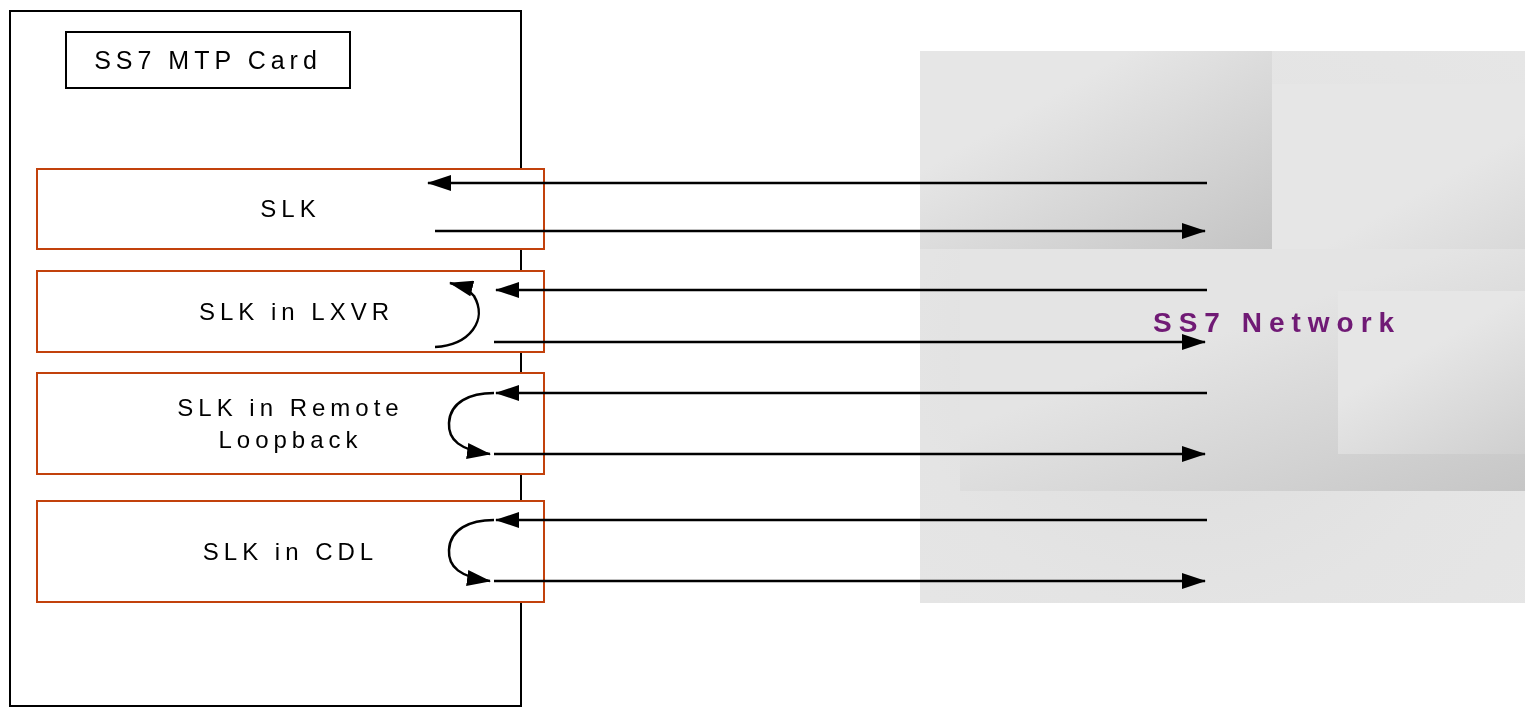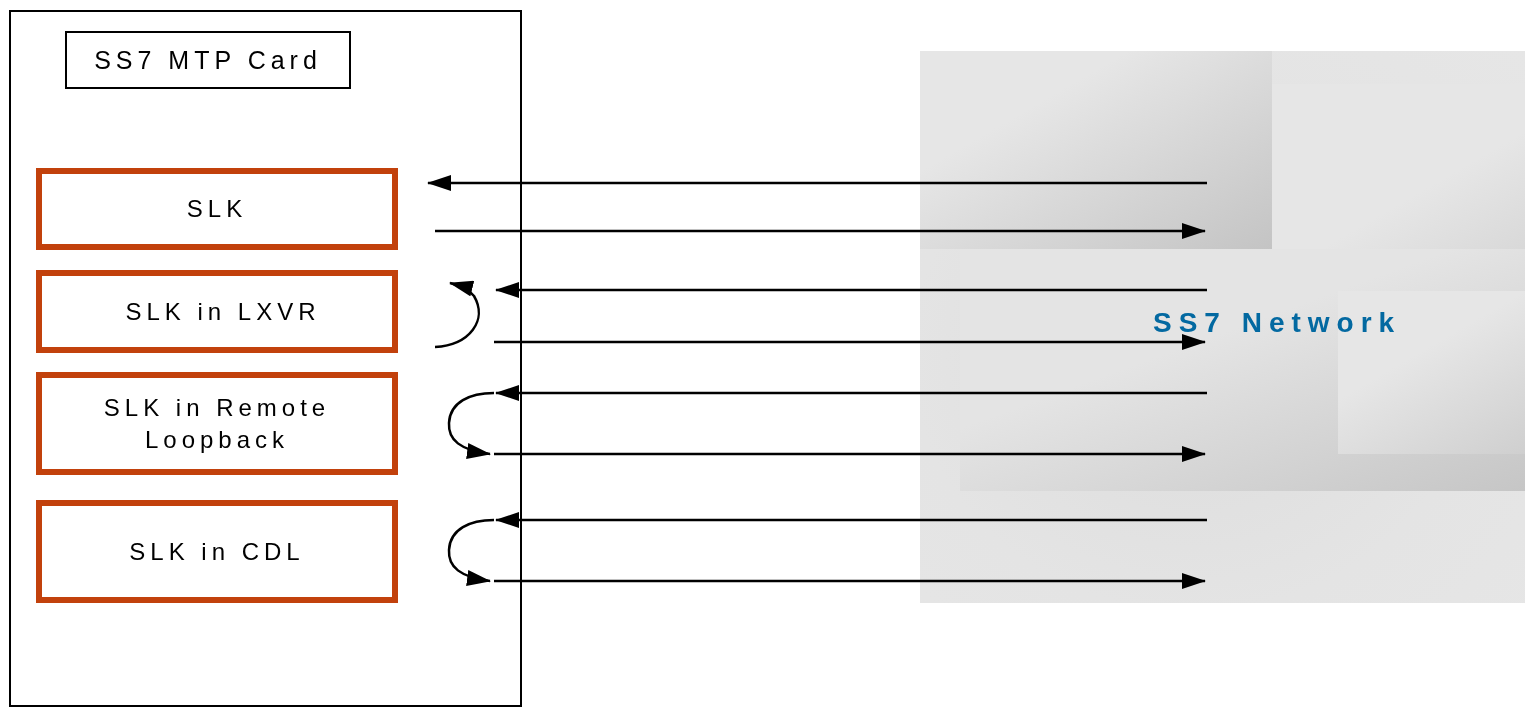--- a/index.html
+++ b/index.html
@@ -3,27 +3,27 @@
 <meta charset="utf-8">
 <style>
   html, body { margin:0; padding:0; background:#ffffff; }
   body { width:1525px; height:717px; position:relative; overflow:hidden;
          font-family:"Liberation Sans", sans-serif; }
   .abs { position:absolute; box-sizing:border-box; }
   .card { left:9px; top:10px; width:513px; height:697px; border:2px solid #000; background:#fff; }
   .title-box { left:65px; top:31px; width:286px; height:58px; border:2px solid #000; background:#fff;
                display:flex; align-items:center; justify-content:center;
                font-size:25px; letter-spacing:5px; color:#000; }
-  .slk { left:36px; width:362px; border:6px solid #c2410c; background:#fff;
+  .slk { left:36px; width:509px; border:2px solid #c2410c; background:#fff;
          display:flex; align-items:center; justify-content:center; text-align:center;
          font-size:24px; letter-spacing:5px; line-height:32px; color:#000; }
   .network { left:920px; top:51px; width:605px; height:552px; overflow:hidden;
              background:radial-gradient(ellipse at 45% 55%, #dcdcdc 0%, #e4e4e4 60%, #e6e6e6 100%); }
   .tile { position:absolute; }
-  .net-label { left:1153px; top:307px; font-size:28px; font-weight:bold; letter-spacing:7px; color:#0369a1; white-space:nowrap; }
+  .net-label { left:1153px; top:307px; font-size:28px; font-weight:bold; letter-spacing:7px; color:#701a75; white-space:nowrap; }
   svg.overlay { position:absolute; left:0; top:0; pointer-events:none; }
 </style>
 </head>
 <body>
 
 <div class="abs network">
   <div class="tile" style="left:0;top:0;width:352px;height:198px;background:linear-gradient(150deg,#e6e6e6 30%,#c4c4c4 100%);"></div>
   <div class="tile" style="left:352px;top:33px;width:253px;height:406px;background:linear-gradient(150deg,#e6e6e6 35%,#bdbdbd 100%);"></div>
   <div class="tile" style="left:40px;top:198px;width:565px;height:242px;background:linear-gradient(160deg,#e4e4e4 40%,#c6c6c6 100%);"></div>
   <div class="tile" style="left:418px;top:240px;width:187px;height:163px;background:linear-gradient(150deg,#e6e6e6 40%,#cfcfcf 100%);"></div>

